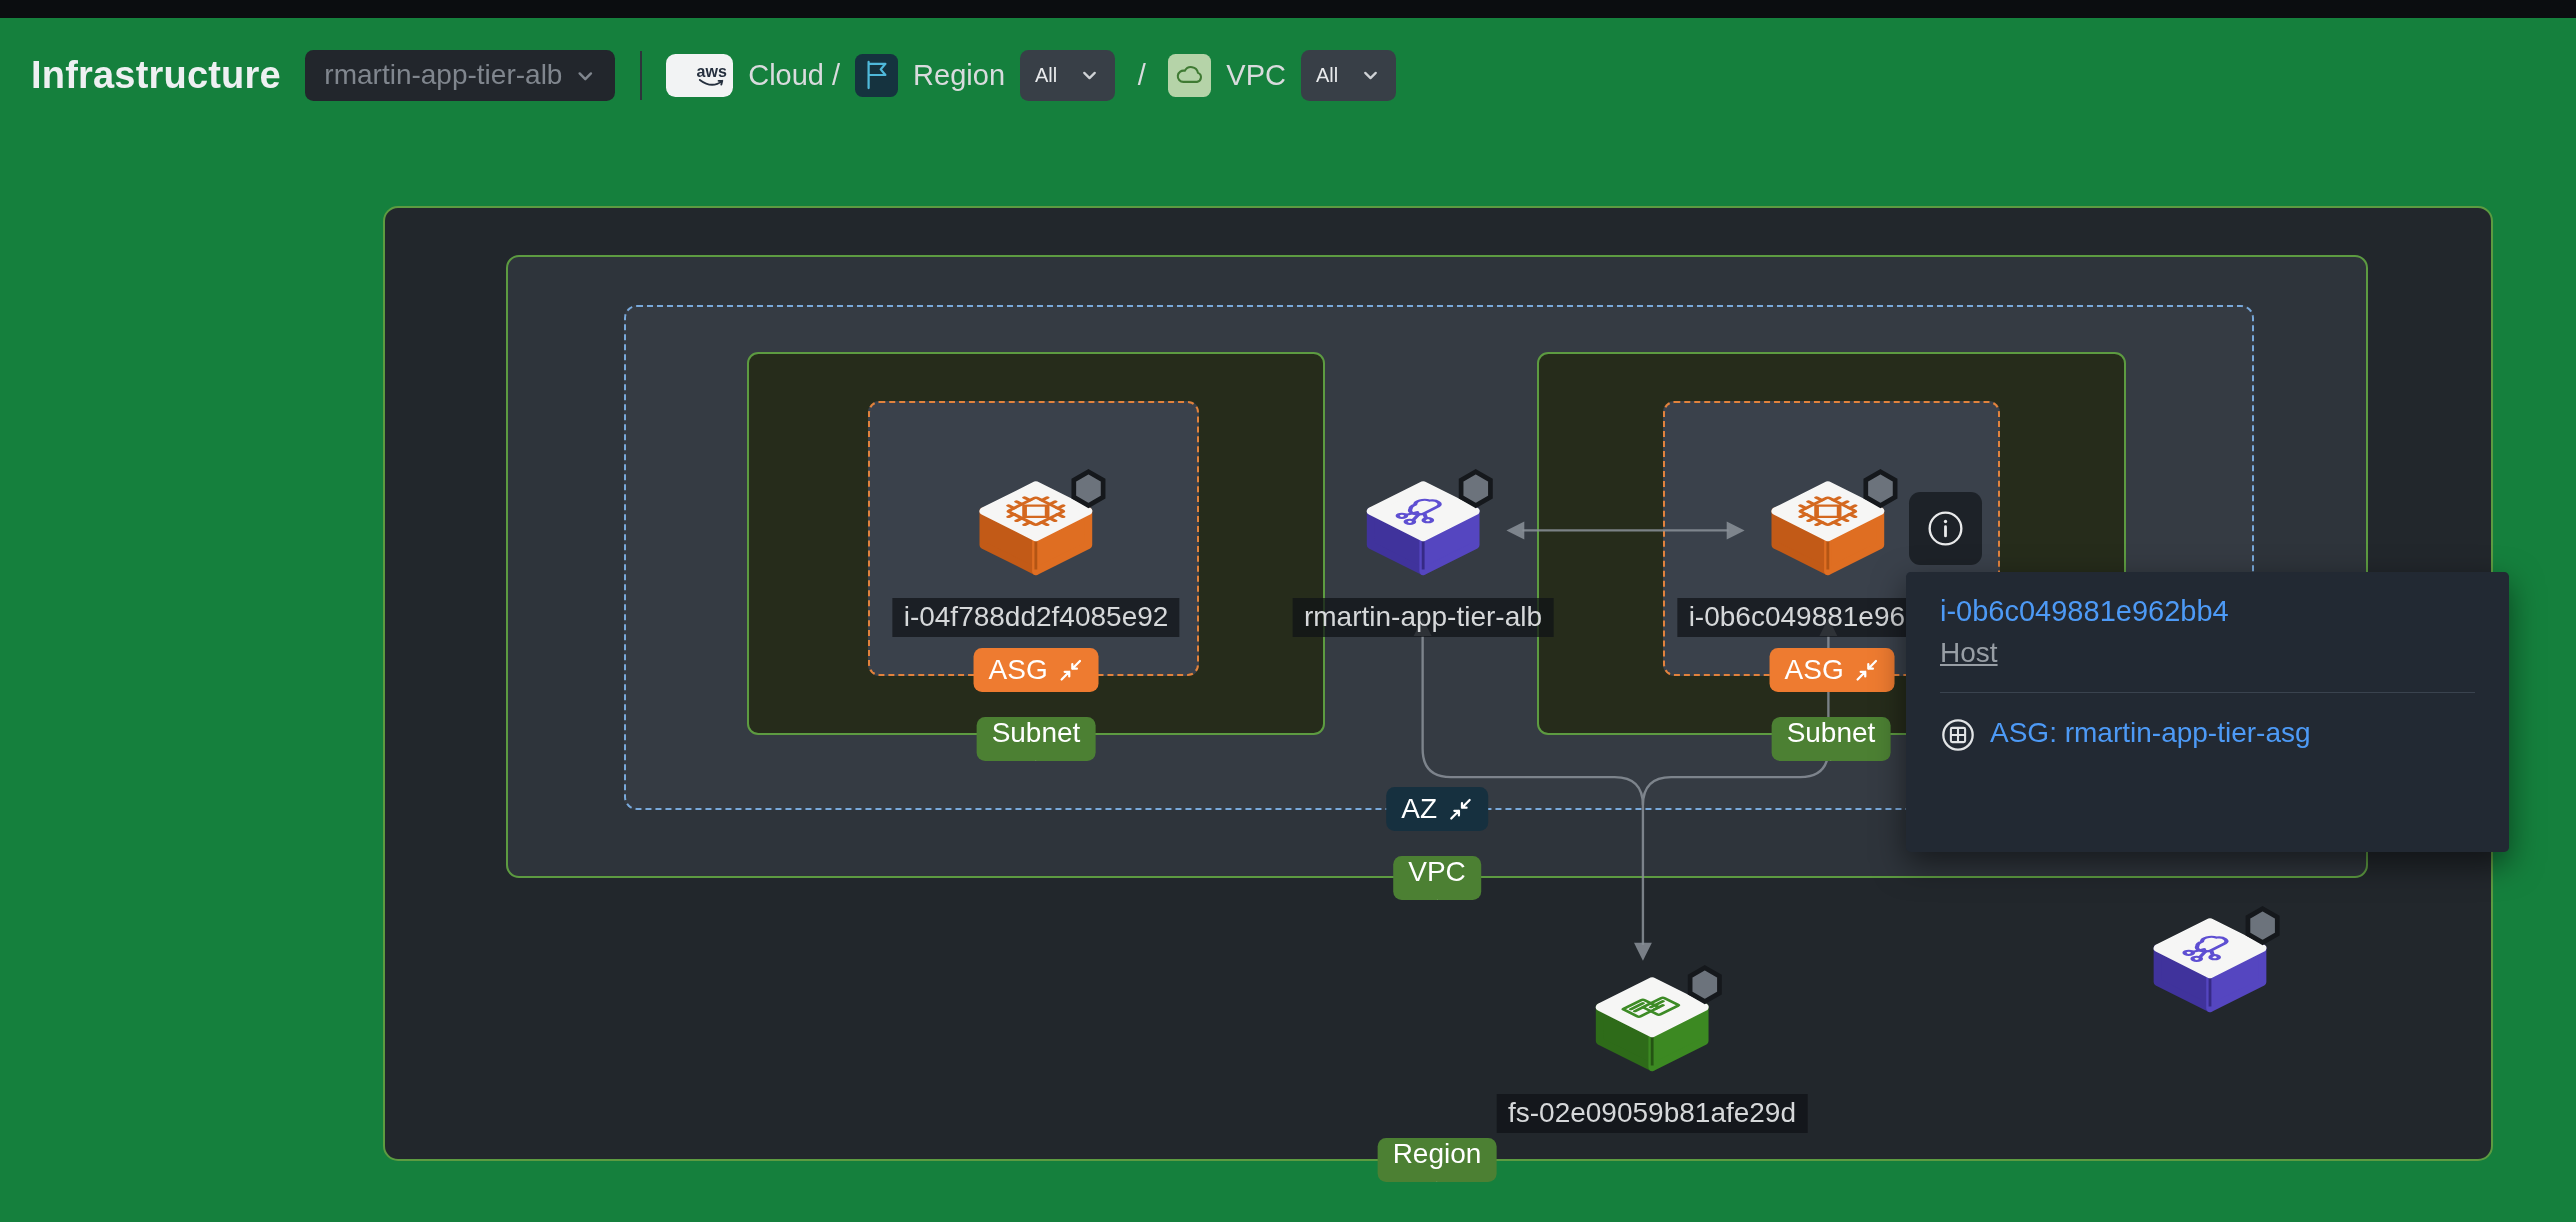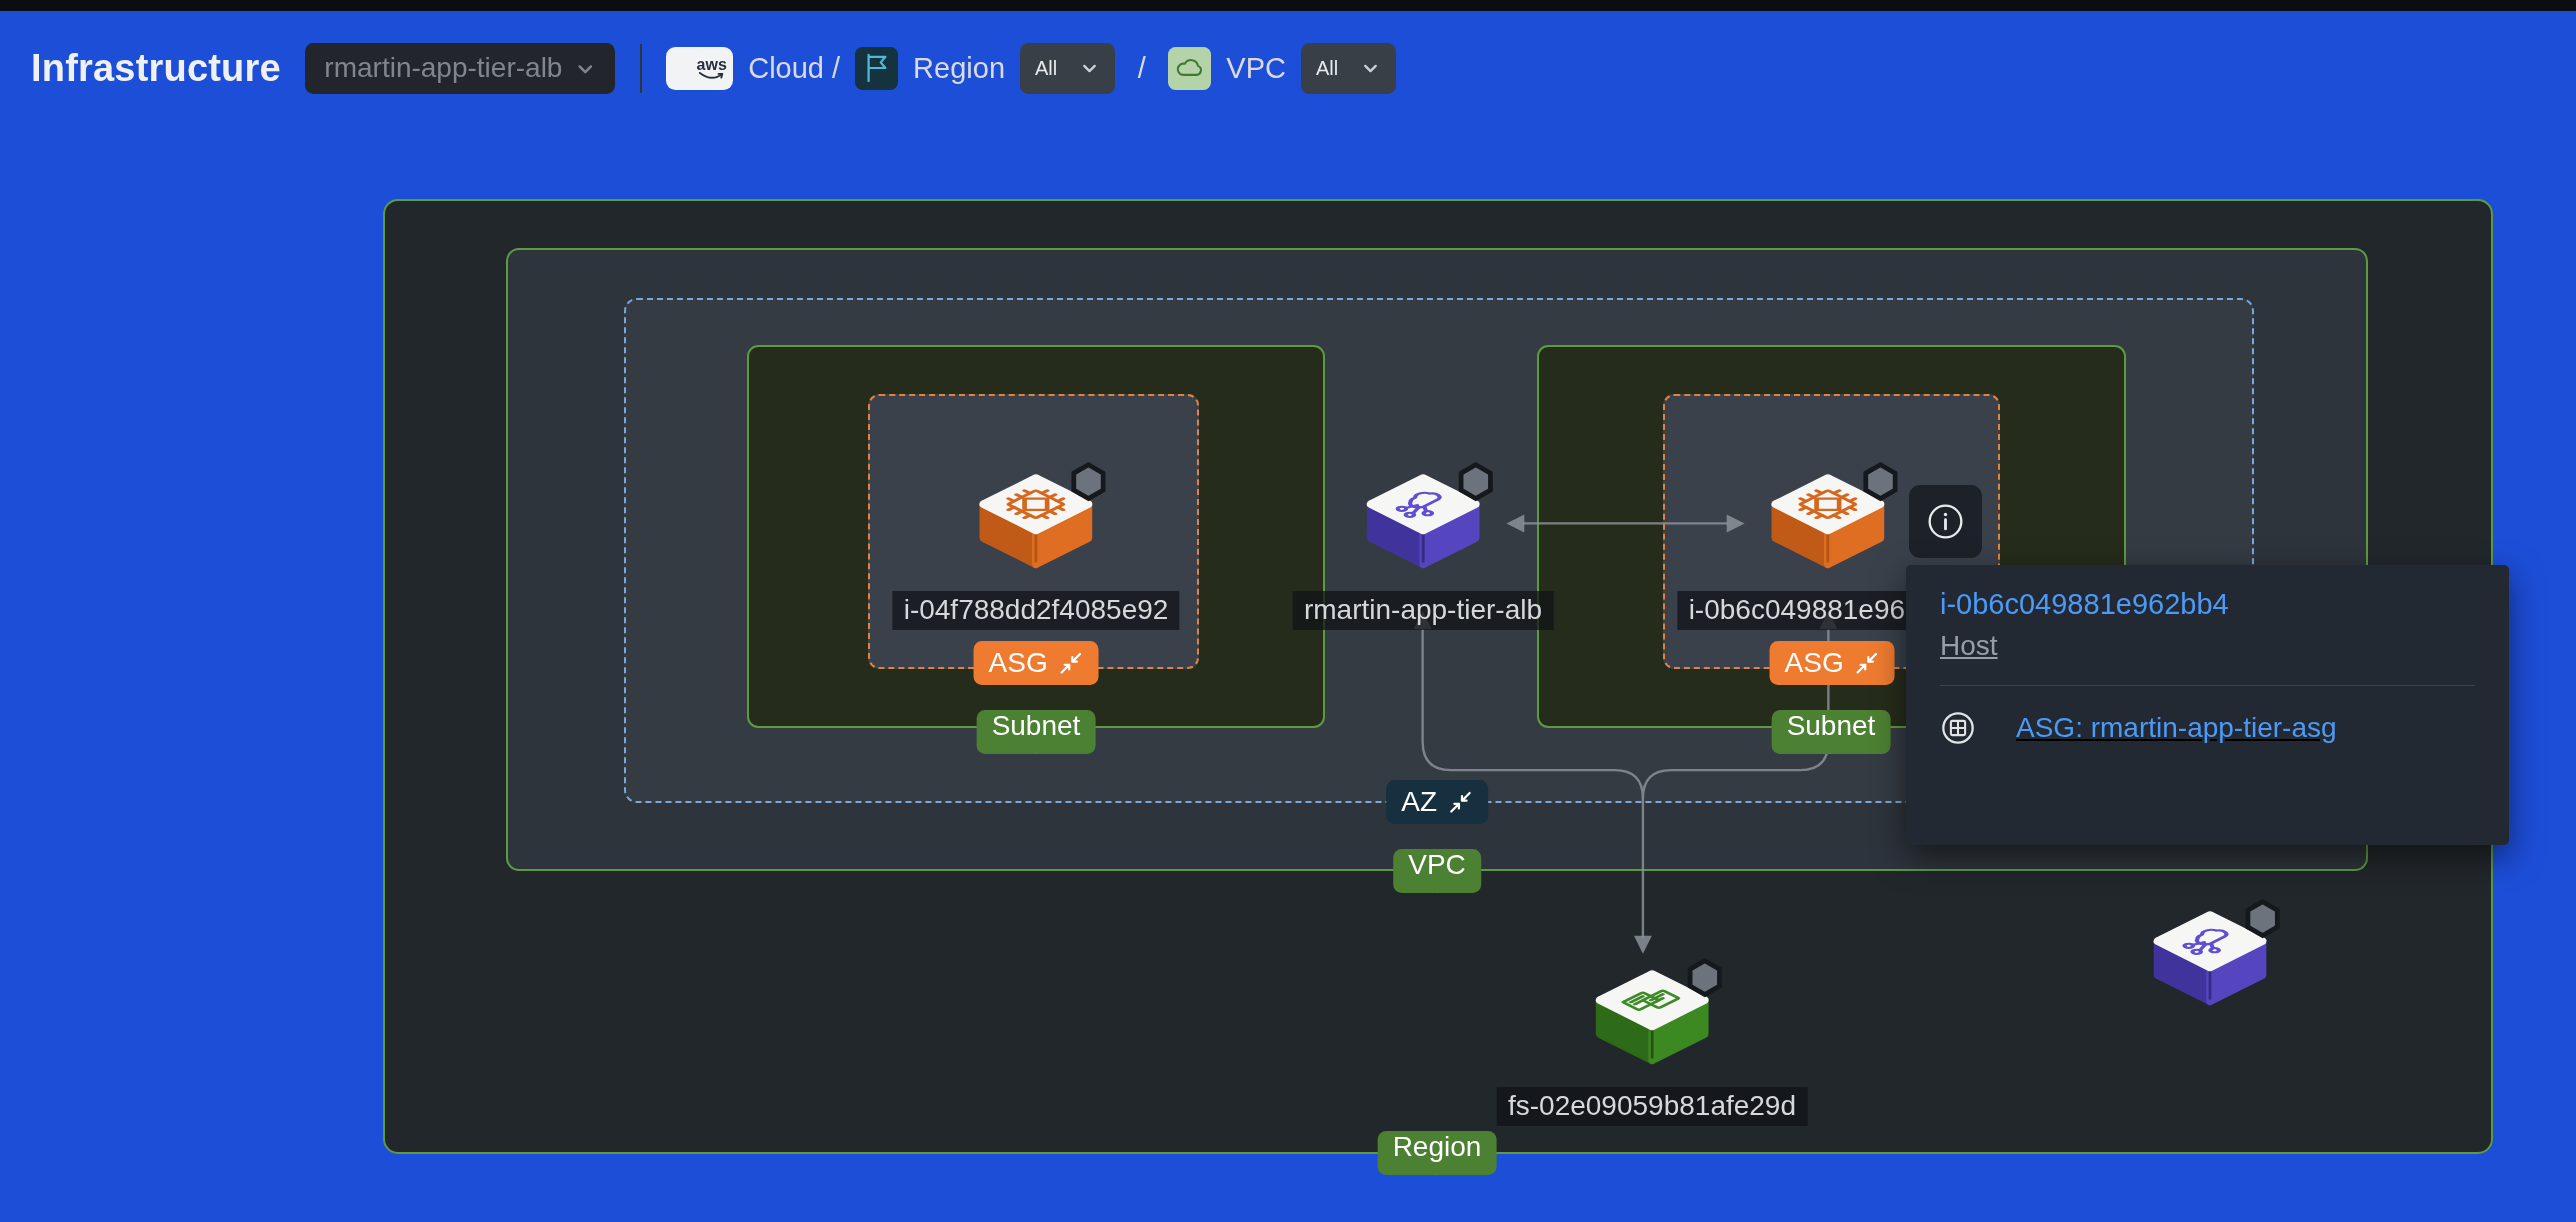--- a/index.html
+++ b/index.html
@@ -1,21 +1,21 @@
 <!DOCTYPE html>
 <html style="font-size:15px"><head>
 <meta charset="utf-8">
 <style>
   html,body{margin:0;padding:0;background:#0b0d10;}
   body{
     width:2576px;height:1222px;position:relative;overflow:hidden;
     font-family:"Liberation Sans", sans-serif;
     -webkit-font-smoothing:antialiased;
   }
-  .page{position:absolute;inset:0;background:#1d4ed8;}
+  .page{position:absolute;inset:0;background:#15803d;margin-top:7px;}
   .topstrip{position:absolute;left:0;top:0;right:0;height:11.3px;background:#0b0d10;}
 
   
   .header{position:absolute;left:31px;top:34px;right:0;height:68px;display:flex;align-items:center;z-index:10;}
   .page-title{font-size:38px;font-weight:700;color:#eef0f2;letter-spacing:0.2px;margin-right:24.5px;}
   .var-dd{display:flex;align-items:center;gap:11.3px;background:#22262c;border-radius:8.5px;height:51px;
           padding:0 19px;color:#80868e;font-size:28px;cursor:pointer;}
   .var-dd svg{margin-top:2.8px;}
   .hdr-divider{width:1.9px;height:49px;background:#2e343b;margin:0 24.5px;}
   .crumb{display:flex;align-items:center;gap:15px;color:#d9dbde;font-size:29px;}
@@ -80,21 +80,21 @@
 
   
   .info-btn{position:absolute;left:1909px;top:485px;width:73px;height:73px;background:#1d2228;border-radius:11.3px;
             display:flex;align-items:center;justify-content:center;z-index:6;cursor:pointer;}
   .tooltip{position:absolute;left:1906px;top:565px;width:603px;height:280px;box-sizing:border-box;
            background:#222933;border-radius:4.7px;padding:22.6px 34px;z-index:7;
            box-shadow:0 11.3px 32px rgba(0,0,0,.5);}
   .tt-title{color:#4d9af6;font-size:29px;cursor:pointer;}
   .tt-type{color:#989ea5;font-size:28px;margin-top:9.4px;text-decoration:underline;}
   .tt-div{border-top:1.4px solid #3a434f;margin-top:22.6px;}
-  .tt-row{display:flex;align-items:center;gap:40px;margin-top:24.5px;cursor:pointer;text-decoration:underline;}
+  .tt-row{display:flex;align-items:flex-start;gap:14px;margin-top:24.5px;cursor:pointer;}
   .tt-row span{color:#4d9af6;font-size:28px;}
 </style>
 </head>
 <body>
 
 <div class="page">
   <div class="topstrip"></div>
 
   <div class="header">
     <div class="page-title">Infrastructure</div>

